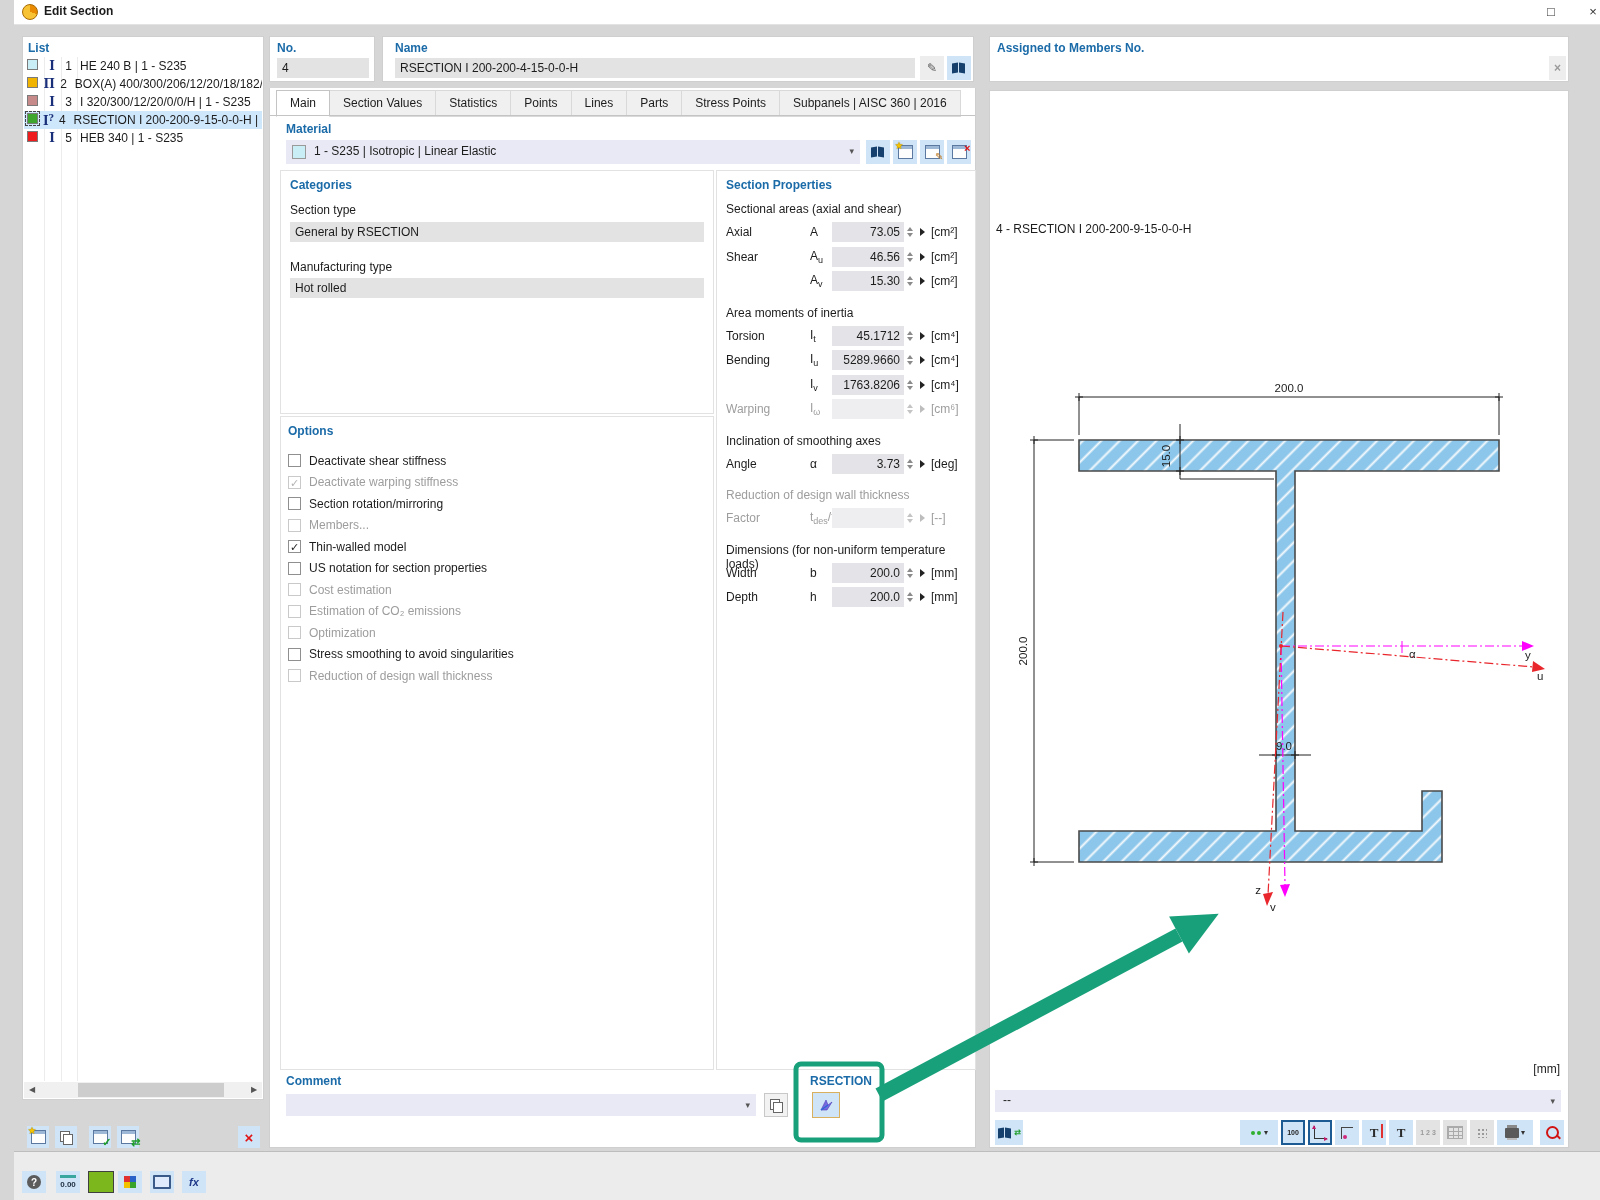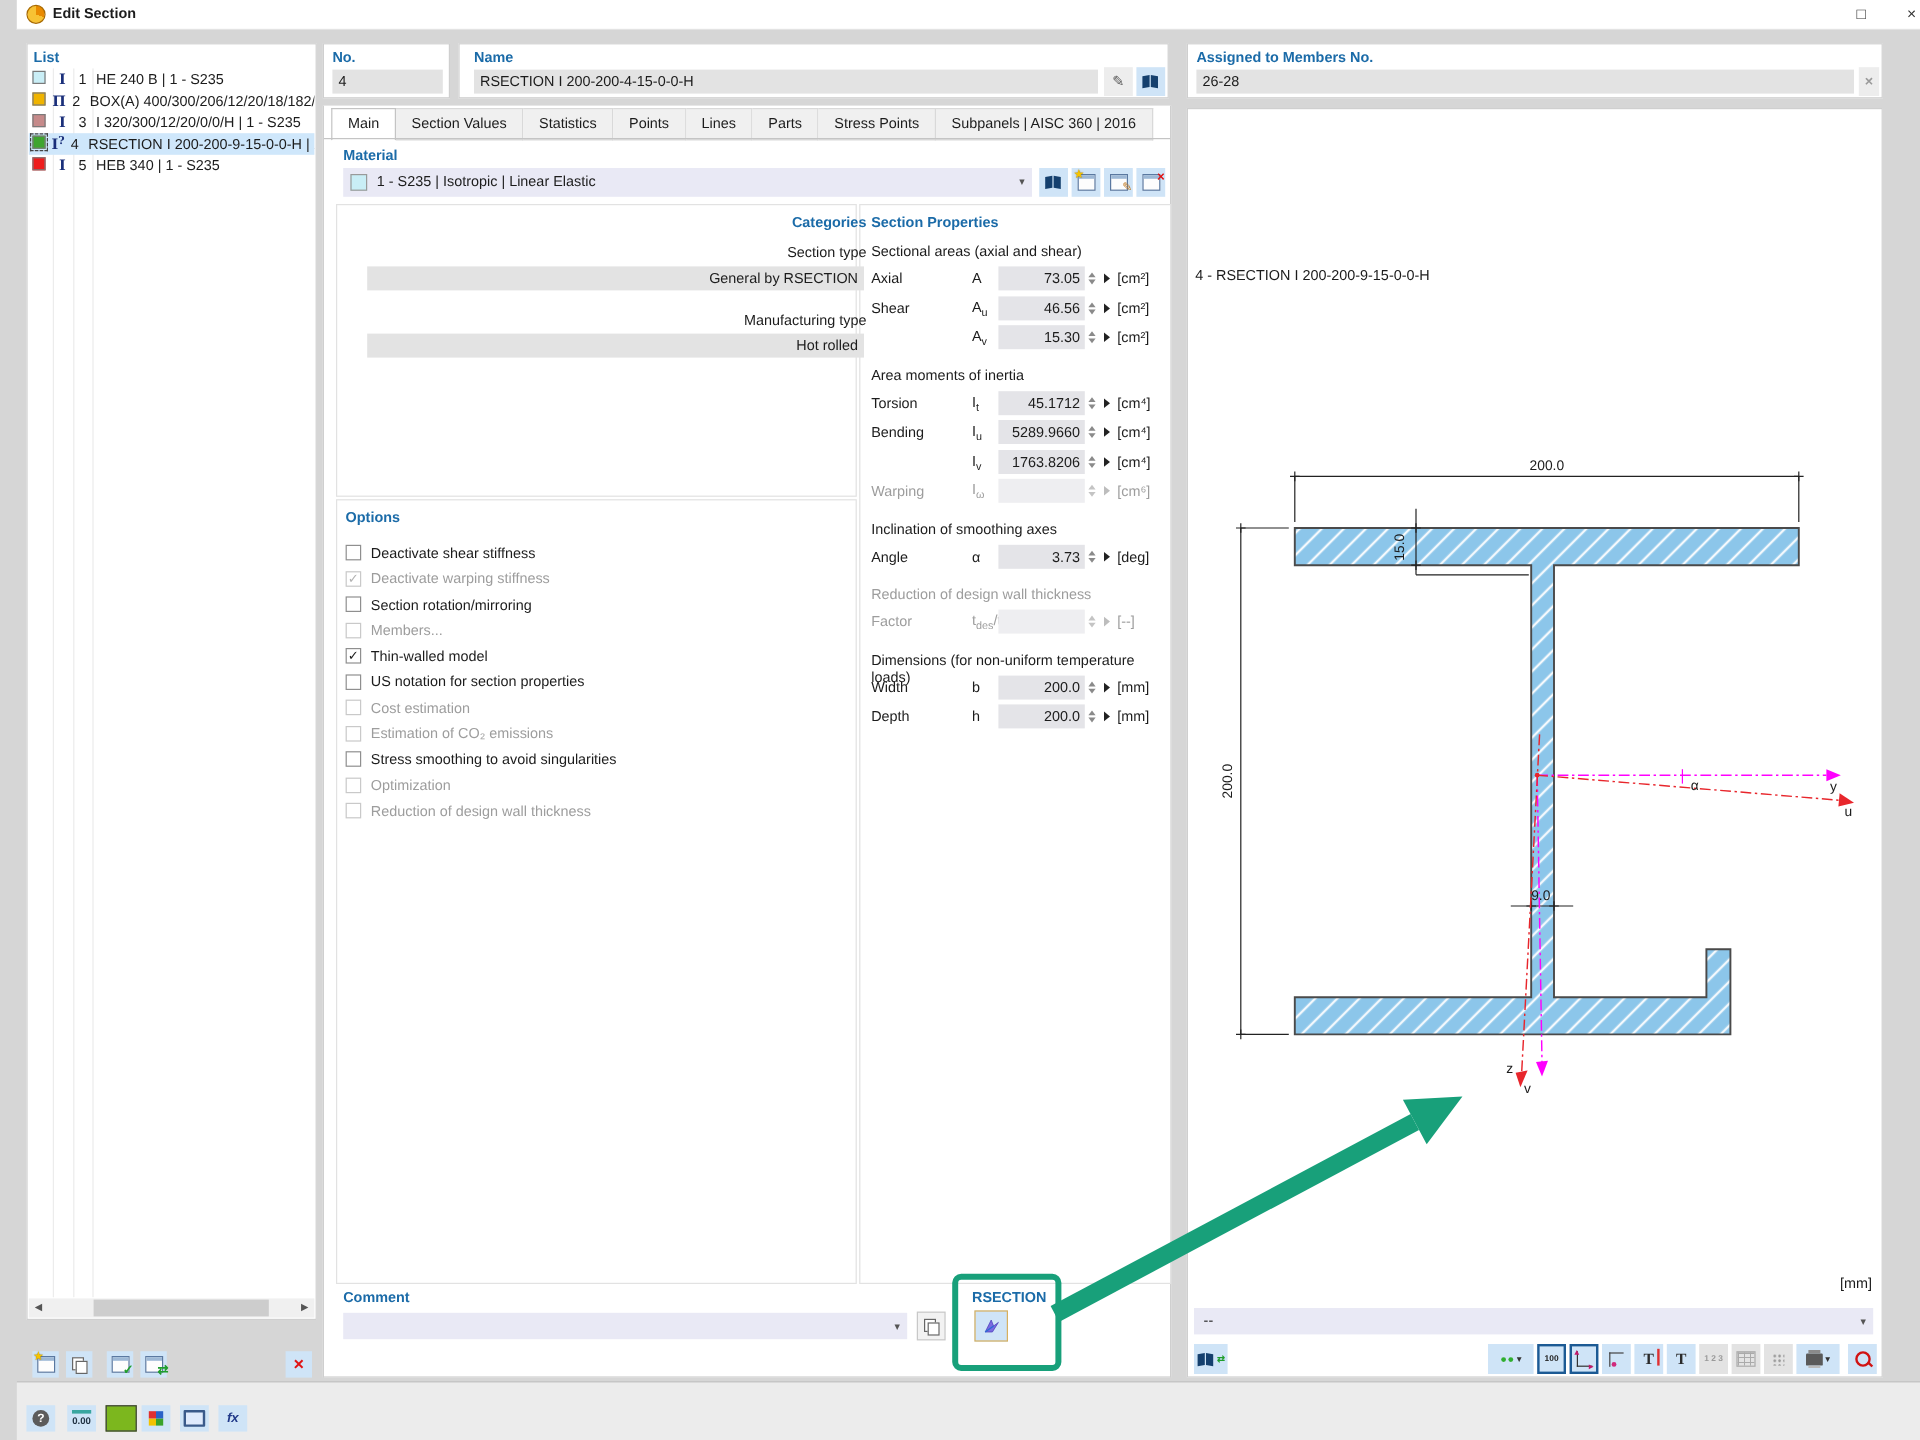--- a/index.html
+++ b/index.html
@@ -215,21 +215,20 @@
     <div class="ibtn gbtn" style="left:537px;top:19px;">
         <span class="pencil">✎</span>
       </div>
     <div class="ibtn" style="left:564px;top:19px;">
         <span class="bk"></span>
       </div>
   </div>
 
   <div class="card" style="left:975px;top:36px;width:580px;height:46px;">
     <div class="abs bluelabel" style="left:7px;top:4px;">Assigned to Members No.</div>
-    <div class="abs field" style="left:7px;top:21px;width:548px;">26-28</div>
     <div class="ibtn gbtn" style="left:559px;top:19px;width:17px;">
         <span class="grayx">×</span>
       </div>
   </div>
 
   <div class="card" style="left:255px;top:88px;width:707px;height:1060px;border-top:none;"></div>
   <div id="tabs">
       <div class="tab active">Main</div>
       <div class="tab">Section Values</div>
       <div class="tab">Statistics</div>
@@ -263,21 +262,21 @@
   <div class="ibtn" style="left:933px;top:140px;">
     <span class="formic">
         <span class="badge redx" style="right:-5px;top:-5px;font-size:11px;">×</span>
       </span>
   </div>
 
   <div class="gbox" style="left:266px;top:170px;width:432px;height:242px;"></div>
   <div class="gbox" style="left:266px;top:416px;width:432px;height:652px;"></div>
   <div class="gbox" style="left:702px;top:170px;width:258px;height:898px;"></div>
 
-  <div class="abs" style="left:292px;top:178px;width:416px;text-align:right;">
+  <div class="abs" style="left:276px;top:178px;width:416px;">
     <div class="bluelabel" style="height:18px;margin-bottom:7px;">Categories</div>
     <div style="height:16px;margin-bottom:3px;">Section type</div>
     <div class="field" style="width:414px;">General by RSECTION</div>
     <div style="height:16px;margin:18px 0 2px 0;">Manufacturing type</div>
     <div class="field" style="width:414px;">Hot rolled</div>
   </div>
 
   <div class="abs" style="left:274px;top:424px;width:416px;">
     <div class="bluelabel" style="height:18px;margin-bottom:8px;">Options</div>
     <div id="options-body">
@@ -306,27 +305,27 @@
           <span>US notation for section properties</span>
         </div>
         <div class="opt dis">
           <span class="cb"></span>
           <span>Cost estimation</span>
         </div>
         <div class="opt dis">
           <span class="cb"></span>
           <span>Estimation of CO₂ emissions</span>
         </div>
+        <div class="opt dis">
+          <span class="cb"></span>
+          <span>Optimization</span>
+        </div>
         <div class="opt">
           <span class="cb"></span>
           <span>Stress smoothing to avoid singularities</span>
-        </div>
-        <div class="opt dis">
-          <span class="cb"></span>
-          <span>Optimization</span>
         </div>
         <div class="opt dis">
           <span class="cb"></span>
           <span>Reduction of design wall thickness</span>
         </div>
       </div>
   </div>
 
   <div class="abs" style="left:712px;top:178px;width:246px;">
     <div class="bluelabel sp-head">Section Properties</div>

